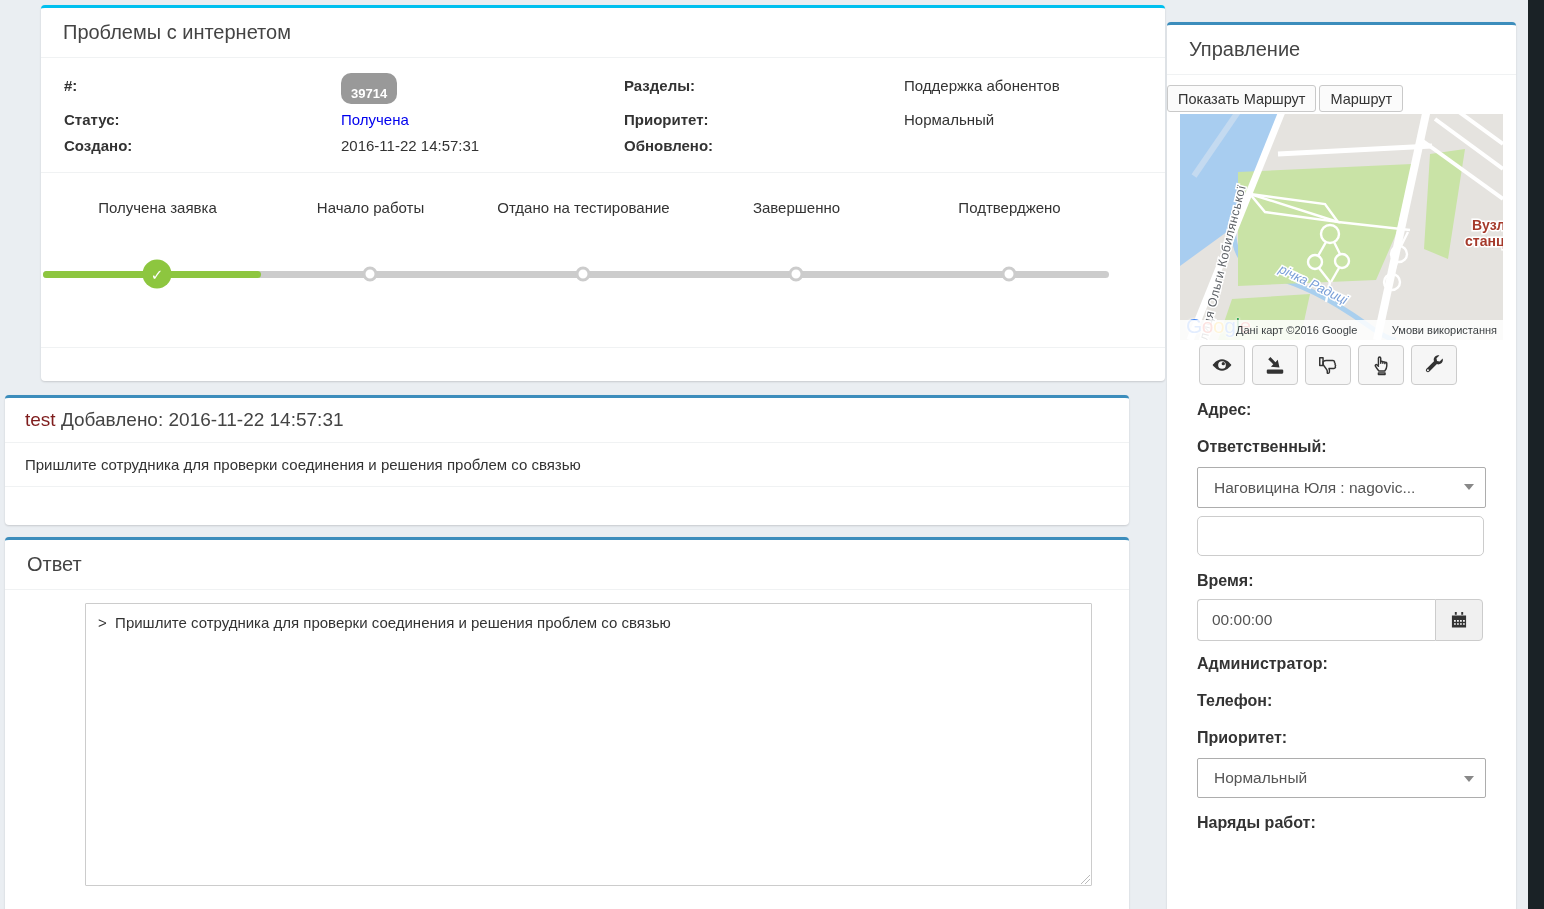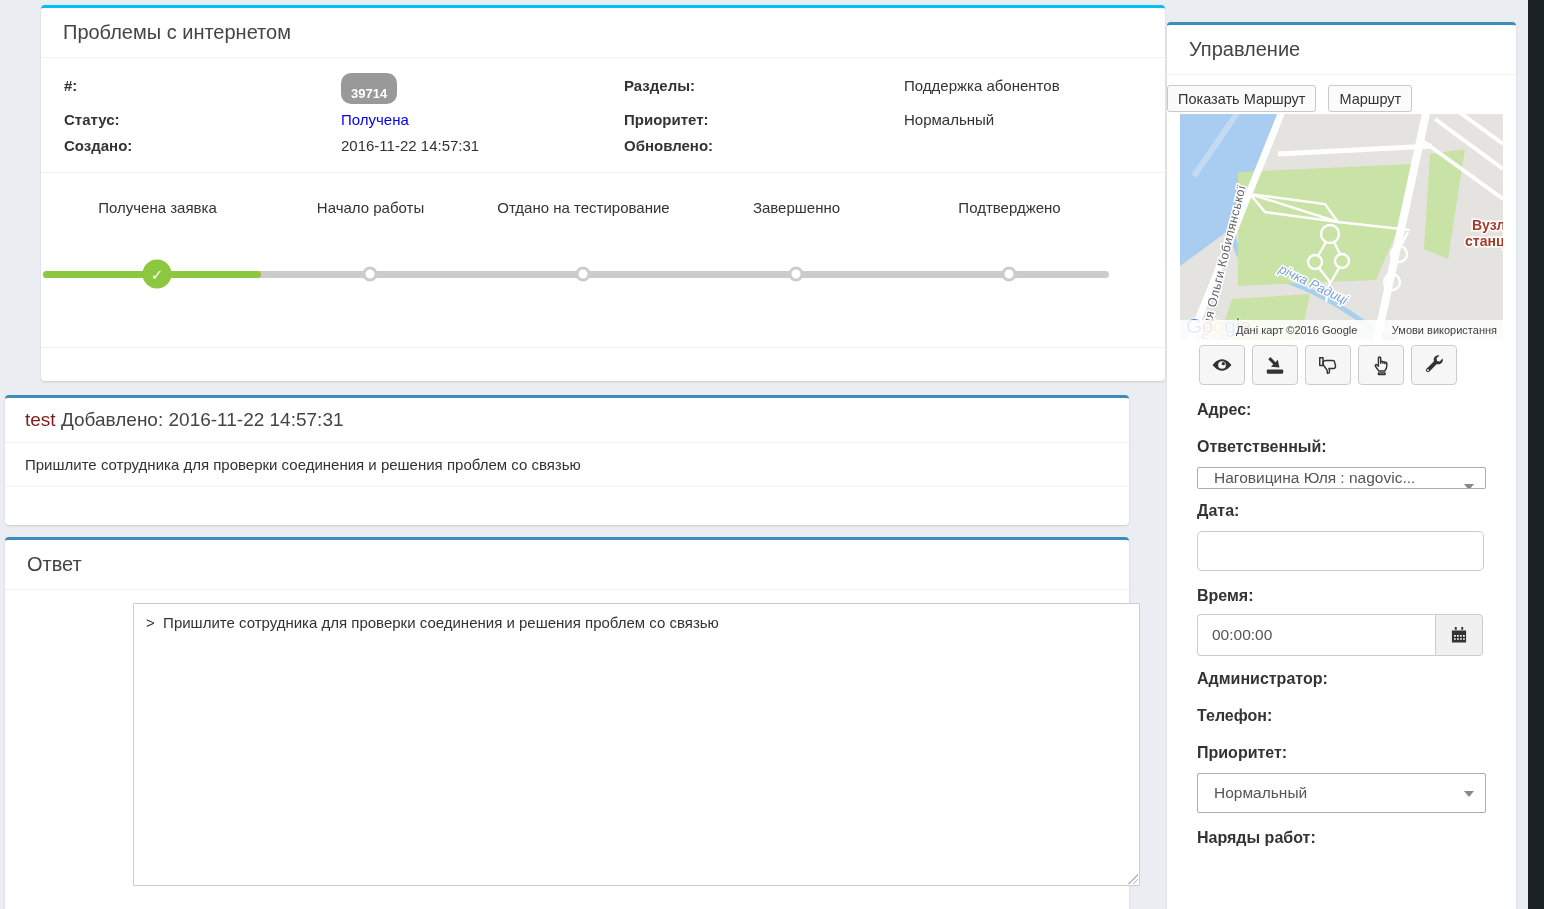--- a/index.html
+++ b/index.html
@@ -44,36 +44,36 @@
   }
 
   
   #message-panel { left:5px; top:395px; width:1124px; height:130px; }
   .msg-header { padding:11px 20px; font-size:19px; color:#444; border-bottom:1px solid #f0f2f3; }
   .msg-author { color:#7f1d1d; text-decoration:none; cursor:pointer;text-align:right; }
   .msg-body { padding:13px 20px; font-size:15px; border-bottom:1px solid #f0f2f3; }
 
   
   #reply-panel { left:5px; top:537px; width:1124px; height:388px; border-radius:4px 4px 0 0; }
-  .reply-body { padding:13px 0 0 80px;margin-left:48px; }
+  .reply-body { padding:13px 0 0 80px; }
   .ta-wrap { position:relative; display:inline-block; }
   .reply-textarea {
     width:1007px; height:283px; border:1px solid #ccc; border-radius:1px;
     padding:8px 12px; font:15px/1.5 "Liberation Sans","DejaVu Sans",sans-serif;
     color:#333; resize:none; outline:none; display:block;
   }
   .resize-grip {
     position:absolute; right:2px; bottom:2px; width:10px; height:10px; pointer-events:none;
     background:
       linear-gradient(135deg, transparent 0 50%, #bbb 50% 57%, transparent 57% 72%, #bbb 72% 79%, transparent 79%);
   }
 
   
   #control-panel { left:1167px; top:22px; width:349px; height:904px; border-radius:4px 4px 0 0; }
-  .route-row { display:flex; gap:12px; margin:10px 0 2px 0; }
+  .route-row { display:flex; gap:3px; margin:10px 0 2px 0; }
   .route-btn {
     background:#fbfbfb; border:1px solid #c9c9c9; border-radius:3px; color:#333;
     font-family:inherit; font-size:14.5px; padding:3px 10px; height:27px; cursor:pointer;
   }
   .map-box {
     position:relative; margin:2px 0 0 13px; width:323px; height:226px;
     overflow:hidden; background:#e5e3df; cursor:grab;
   }
   .map-box svg { display:block; }
   .street-label { font-size:12.5px; fill:#5f6368; letter-spacing:.5px; paint-order:stroke; stroke:#fff; stroke-width:3px; }
@@ -96,21 +96,21 @@
     width:46px; height:40px; background:#f6f6f6; border:1px solid #ccc; border-radius:4px;
     display:flex; align-items:center; justify-content:center; cursor:pointer;
   }
   .tool-btn svg { width:22px; height:22px; }
 
   .side-form { margin-left:30px; width:289px; font-size:16px; }
   .flabel { font-weight:700; margin-top:12px; line-height:25px; color:#333; }
   .flabel.wrap2 { width:205px; }
   .fvalue { font-size:15.5px; margin-top:6px; line-height:20px; }
   .fake-select {
-    position:relative; margin-top:8px; height:22px; border:1px solid #adadad; border-radius:2px;
+    position:relative; margin-top:8px; height:41px; border:1px solid #adadad; border-radius:2px;
     background:#fff; display:flex; align-items:center; padding:0 28px 0 16px;
     color:#555; font-size:15.5px; cursor:pointer; white-space:nowrap; overflow:hidden;
   }
   .caret-down {
     position:absolute; right:11px; top:16px; width:0; height:0;
     border-left:5px solid transparent; border-right:5px solid transparent; border-top:6px solid #888;
   }
   .date-input {
     margin-top:8px; width:287px; height:40px; border:1px solid #ccc; border-radius:5px;
     font:15.5px "Liberation Sans",sans-serif; color:#555; padding:0 12px; outline:none;
@@ -300,21 +300,20 @@
   <div class="side-form">
     <div class="flabel">Адрес:</div>
 
     <div class="flabel" style="">Ответственный:</div>
     <div class="fake-select">
       <span>Наговицина Юля : nagovic...</span>
       <i class="caret-down"></i>
     </div>
 
 
-    <div class="flabel" style="margin-top:9px">Дата:</div>
     <input class="date-input" value="" style="">
 
     <div class="flabel">Время:</div>
     <div class="time-group">
       <input class="time-input" value="00:00:00" style="">
       <button class="time-btn">
         <svg viewBox="0 0 24 24" width="20" height="20">
           <path fill="#333" d="M7 2.5h2.3v3.2H7zM14.7 2.5H17v3.2h-2.3z"></path>
           <path fill="#333" fill-rule="evenodd" d="M3.5 6.5h17V21h-17zM6 12h2.2v2H6zm3.6 0h2.2v2H9.6zm3.6 0h2.2v2h-2.2zm3.6 0H19v2h-2.2zM6 15.8h2.2v2H6zm3.6 0h2.2v2H9.6zm3.6 0h2.2v2h-2.2zm3.6 0H19v2h-2.2z"></path>
         </svg>

